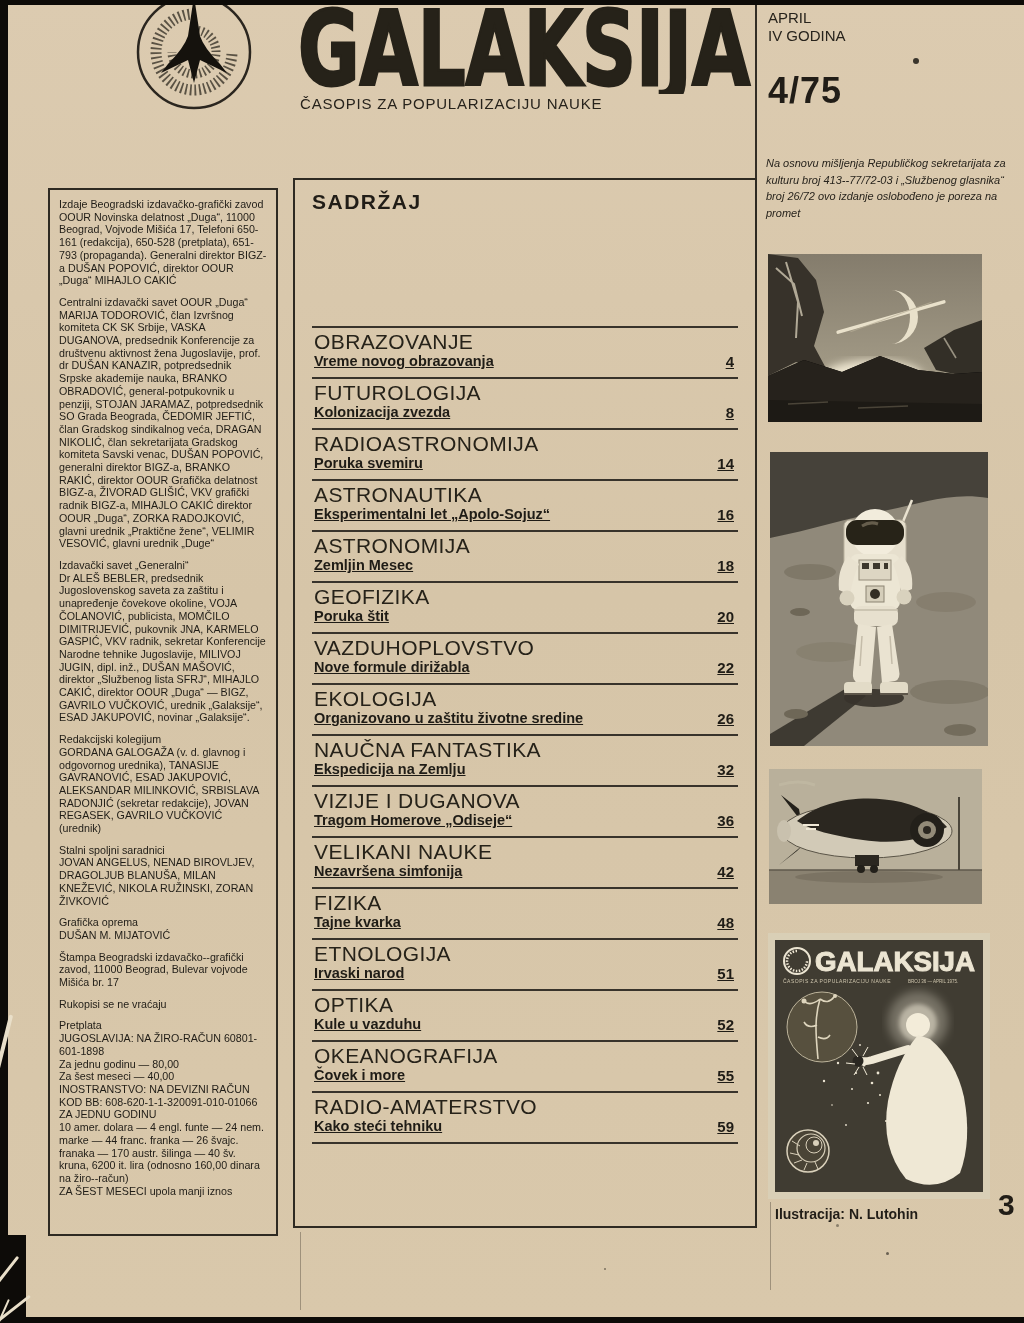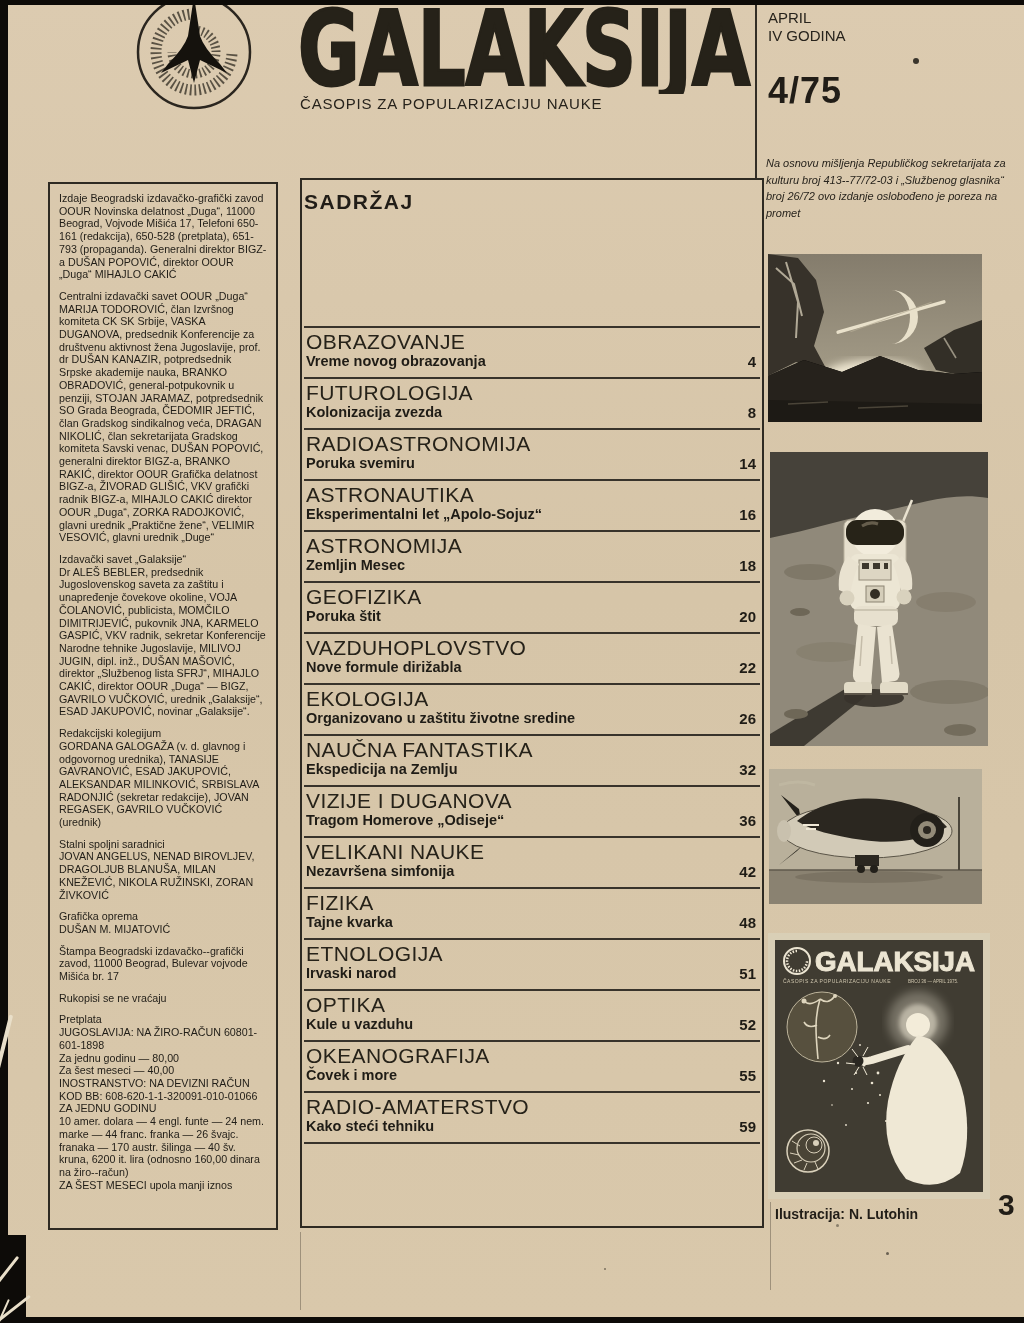--- a/index.html
+++ b/index.html
@@ -30,37 +30,37 @@
   .tagline{position:absolute;left:300px;top:95px;font-size:15px;letter-spacing:.8px;color:#27231c;}
   .header-divider{position:absolute;left:755px;top:0;width:2px;height:178px;background:#332e26;}
   .issue-clip{position:absolute;left:768px;top:0;width:130px;height:6px;overflow:hidden;}
   .issue-clip span{display:block;margin-top:-13px;font-size:15px;font-weight:bold;line-height:18px;color:#27231c;}
   .issue-month{position:absolute;left:768px;top:9px;font-size:15px;line-height:18px;color:#27231c;}
   .issue-year{position:absolute;left:768px;top:27px;font-size:15px;line-height:18px;color:#27231c;text-align:center;}
   .issue-code{position:absolute;left:768px;top:70px;font-size:36px;font-weight:bold;letter-spacing:1px;color:#211d17;}
 
   
   .imprint-box{
-    position:absolute;left:48px;top:182px;width:230px;height:1048px;
+    position:absolute;left:48px;top:188px;width:230px;height:1048px;
     border:2px solid #2e2a22;box-sizing:border-box;padding:8px 9px;overflow:hidden;
   }
   .imp{margin:0;font-size:10.7px;line-height:12.7px;color:#201d17;}
   .imp.block{margin-top:9px;}
   .imp.block:first-child{margin-top:0;}
 
   
   .toc-box{
     position:absolute;left:293px;top:178px;width:464px;height:1050px;
-    border:2px solid #2e2a22;box-sizing:border-box;padding:10px 2px;overflow:hidden;margin-left:7px;
+    border:2px solid #2e2a22;box-sizing:border-box;padding:10px 17px;overflow:hidden;
   }
   .toc-title{margin:0;font-size:21px;font-weight:bold;letter-spacing:1.5px;color:#211d17;line-height:24px;}
   #toc-entries{margin-top:112px;border-bottom:2px solid #38332b;}
   .toc-entry{border-top:2px solid #38332b;padding:5px 2px 7px 2px;}
   .toc-cat{font-size:21px;line-height:18px;letter-spacing:.4px;color:#262219;}
-  .toc-row{display:flex;justify-content:space-between;align-items:center;font-weight:bold;font-size:14.5px;line-height:17px;margin-top:2px;color:#1f1c16;}
+  .toc-row{display:flex;justify-content:space-between;align-items:center;font-weight:bold;font-size:14.5px;line-height:17px;margin-top:2px;color:#1f1c16;text-decoration:underline;}
   .toc-page{margin-right:2px;font-size:15px;}
 
   
   .tax-note{position:absolute;left:766px;top:155px;width:252px;margin:0;font-size:11px;line-height:16.5px;font-style:italic;color:#28241d;}
   figure{margin:0;padding:0;position:absolute;}
   .fig-saturn{left:768px;top:254px;width:214px;height:168px;}
   .fig-astronaut{left:770px;top:452px;width:218px;height:294px;}
   .fig-airship{left:769px;top:769px;width:213px;height:135px;}
   .fig-cover{left:768px;top:933px;width:222px;height:266px;}
   figure svg{display:block;}
@@ -98,21 +98,21 @@
     <span>BROJ 36</span>
   </div>
   <div class="issue-month">APRIL</div>
   <div class="issue-year">IV GODINA</div>
   <div class="issue-code">4/75</div>
 
   <aside class="imprint-box" id="imprint-paragraphs">
       <p class="imp block">Izdaje Beogradski izdavačko-grafički zavod OOUR Novinska delatnost „Duga“, 11000 Beograd, Vojvode Mišića 17, Telefoni 650-161 (redakcija), 650-528 (pretplata), 651-793 (propaganda). Generalni direktor BIGZ-a DUŠAN POPOVIĆ, direktor OOUR „Duga“ MIHAJLO CAKIĆ</p>
       <p class="imp block">Centralni izdavački savet OOUR „Duga“</p>
       <p class="imp line">MARIJA TODOROVIĆ, član Izvršnog komiteta CK SK Srbije, VASKA DUGANOVA, predsednik Konferencije za društvenu aktivnost žena Jugoslavije, prof. dr DUŠAN KANAZIR, potpredsednik Srpske akademije nauka, BRANKO OBRADOVIĆ, general-potpukovnik u penziji, STOJAN JARAMAZ, potpredsednik SO Grada Beograda, ČEDOMIR JEFTIĆ, član Gradskog sindikalnog veća, DRAGAN NIKOLIĆ, član sekretarijata Gradskog komiteta Savski venac, DUŠAN POPOVIĆ, generalni direktor BIGZ-a, BRANKO RAKIĆ, direktor OOUR Grafička delatnost BIGZ-a, ŽIVORAD GLIŠIĆ, VKV grafički radnik BIGZ-a, MIHAJLO CAKIĆ direktor OOUR „Duga“, ZORKA RADOJKOVIĆ, glavni urednik „Praktične žene“, VELIMIR VESOVIĆ, glavni urednik „Duge“</p>
-      <p class="imp block">Izdavački savet „Galaksije“</p>
+      <p class="imp block">Izdavački savet „Generalni“</p>
       <p class="imp line">Dr ALEŠ BEBLER, predsednik Jugoslovenskog saveta za zaštitu i unapređenje čovekove okoline, VOJA ČOLANOVIĆ, publicista, MOMČILO DIMITRIJEVIĆ, pukovnik JNA, KARMELO GASPIĆ, VKV radnik, sekretar Konferencije Narodne tehnike Jugoslavije, MILIVOJ JUGIN, dipl. inž., DUŠAN MAŠOVIĆ, direktor „Službenog lista SFRJ“, MIHAJLO CAKIĆ, direktor OOUR „Duga“ — BIGZ, GAVRILO VUČKOVIĆ, urednik „Galaksije“, ESAD JAKUPOVIĆ, novinar „Galaksije“.</p>
       <p class="imp block">Redakcijski kolegijum</p>
       <p class="imp line">GORDANA GALOGAŽA (v. d. glavnog i odgovornog urednika), TANASIJE GAVRANOVIĆ, ESAD JAKUPOVIĆ, ALEKSANDAR MILINKOVIĆ, SRBISLAVA RADONJIĆ (sekretar redakcije), JOVAN REGASEK, GAVRILO VUČKOVIĆ (urednik)</p>
       <p class="imp block">Stalni spoljni saradnici</p>
       <p class="imp line">JOVAN ANGELUS, NENAD BIROVLJEV, DRAGOLJUB BLANUŠA, MILAN KNEŽEVIĆ, NIKOLA RUŽINSKI, ZORAN ŽIVKOVIĆ</p>
       <p class="imp block">Grafička oprema</p>
       <p class="imp line">DUŠAN M. MIJATOVIĆ</p>
       <p class="imp block">Štampa Beogradski izdavačko--grafički zavod, 11000 Beograd, Bulevar vojvode Mišića br. 17</p>
       <p class="imp block">Rukopisi se ne vraćaju</p>
       <p class="imp block">Pretplata</p>

